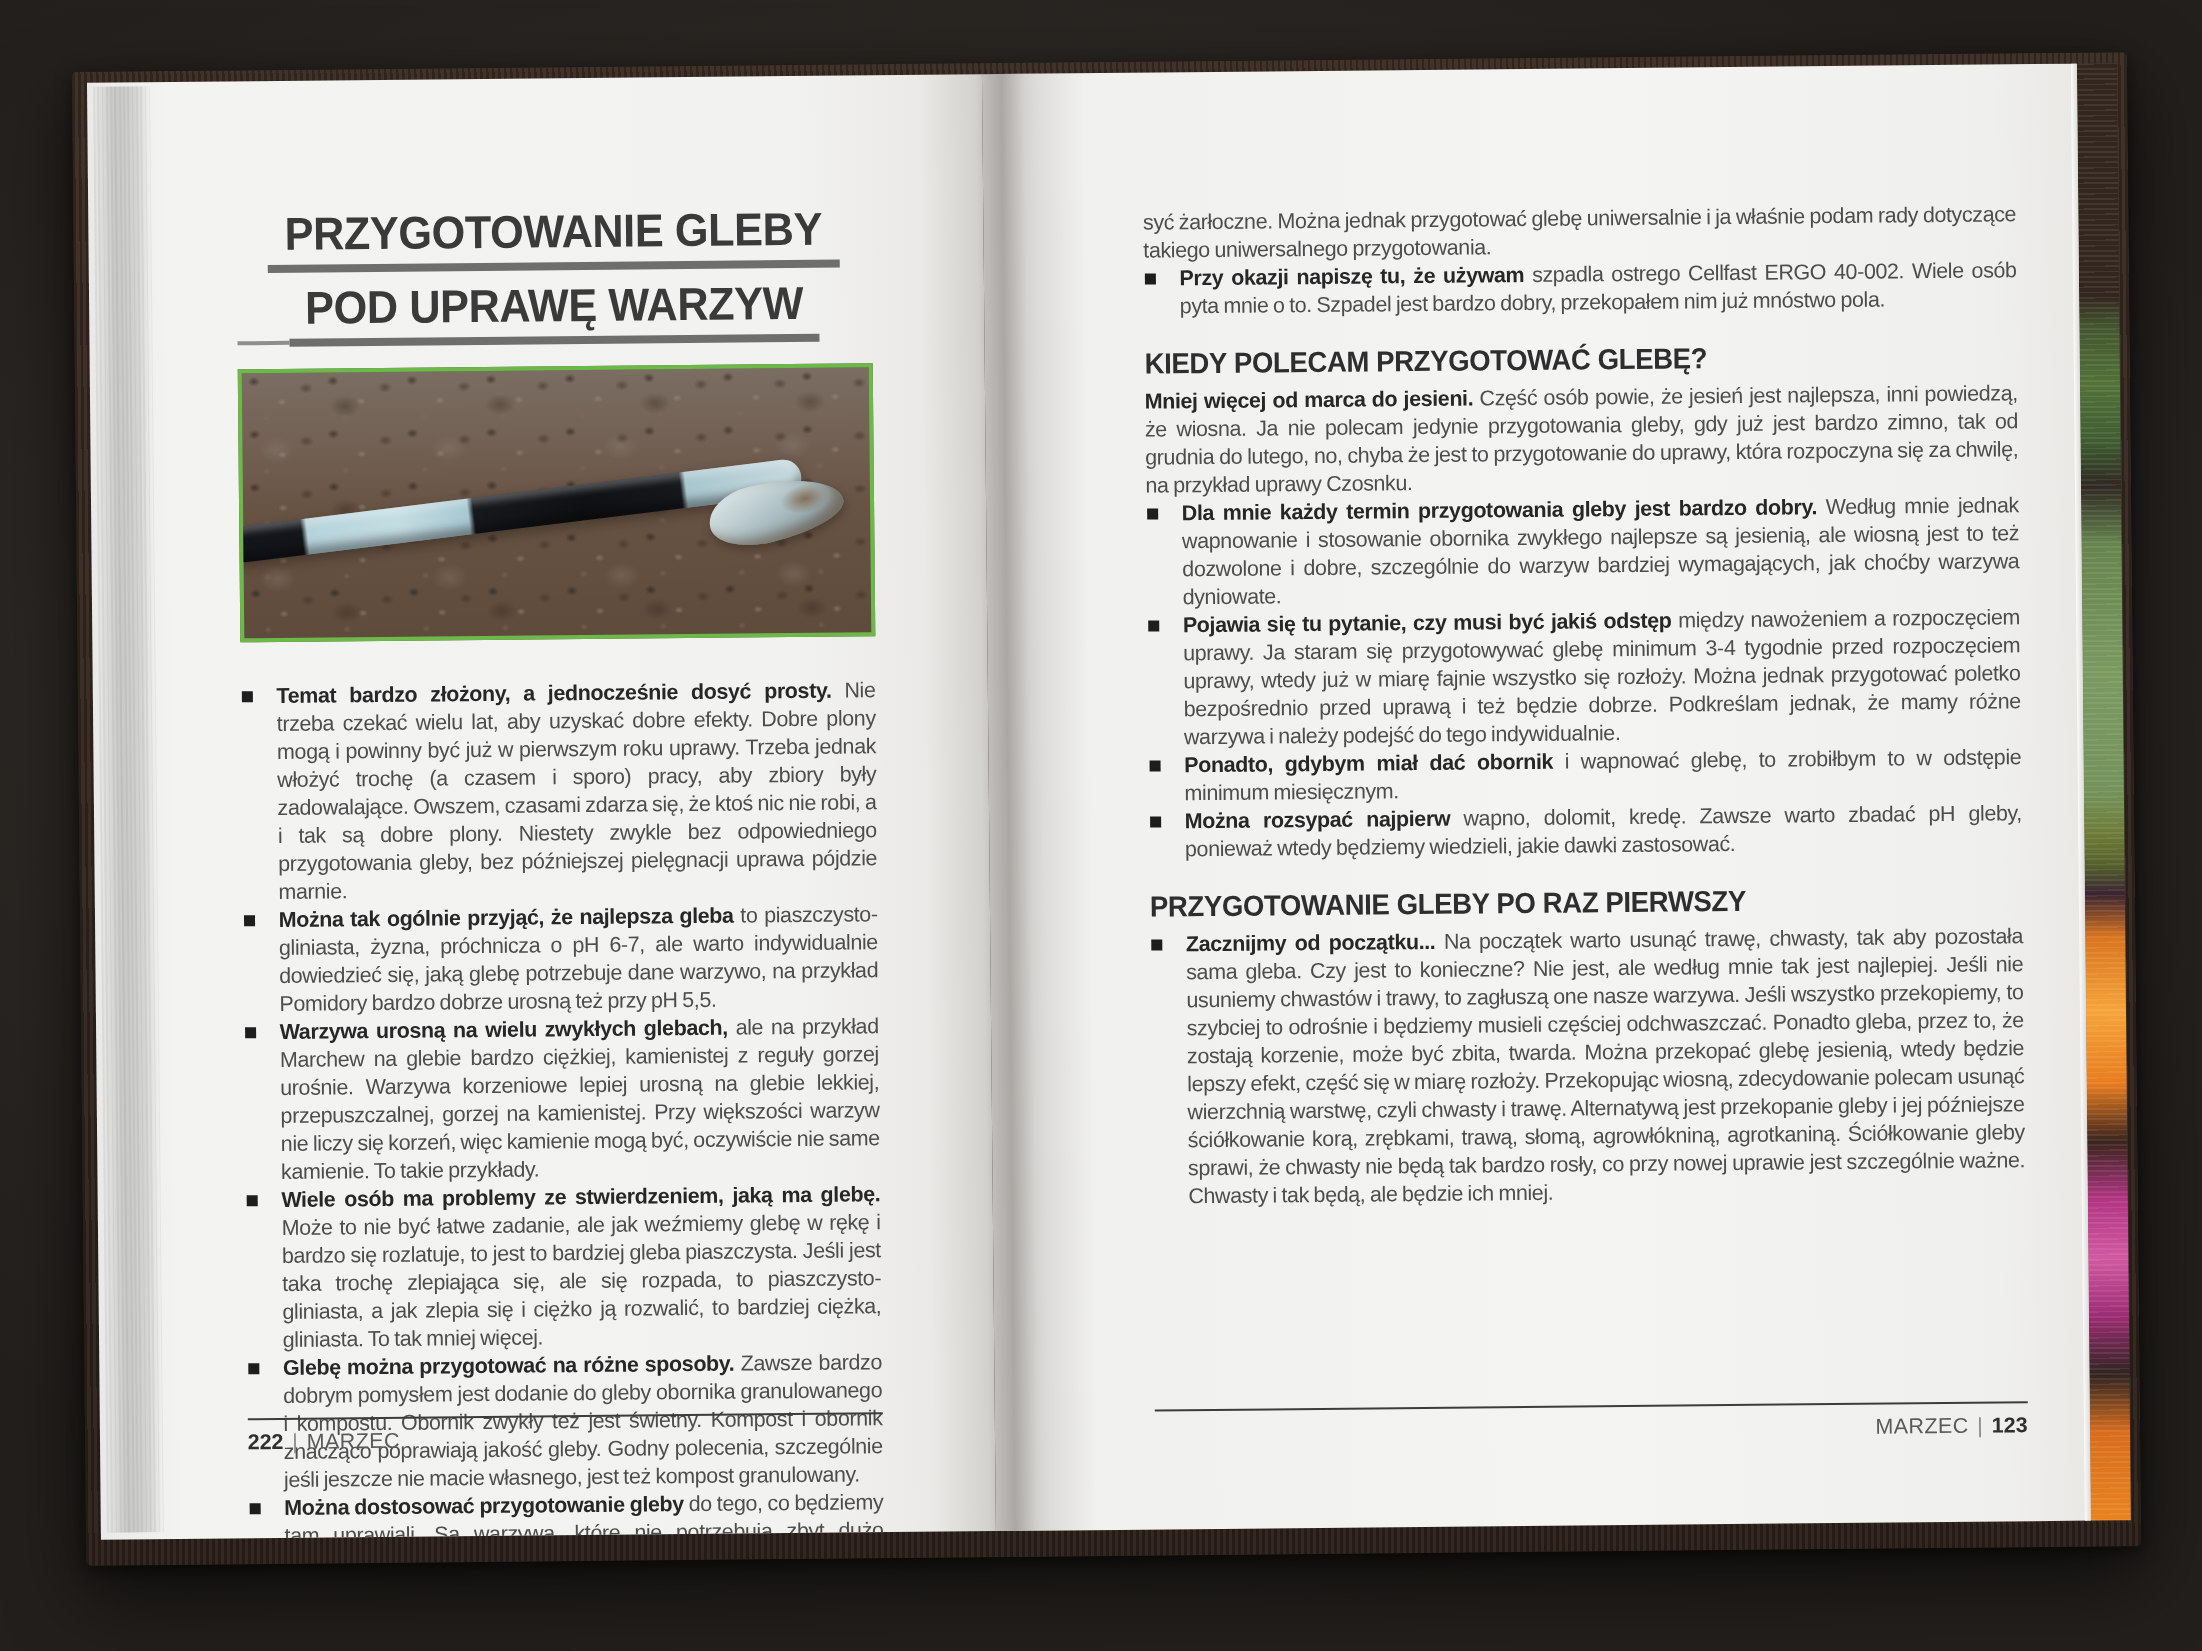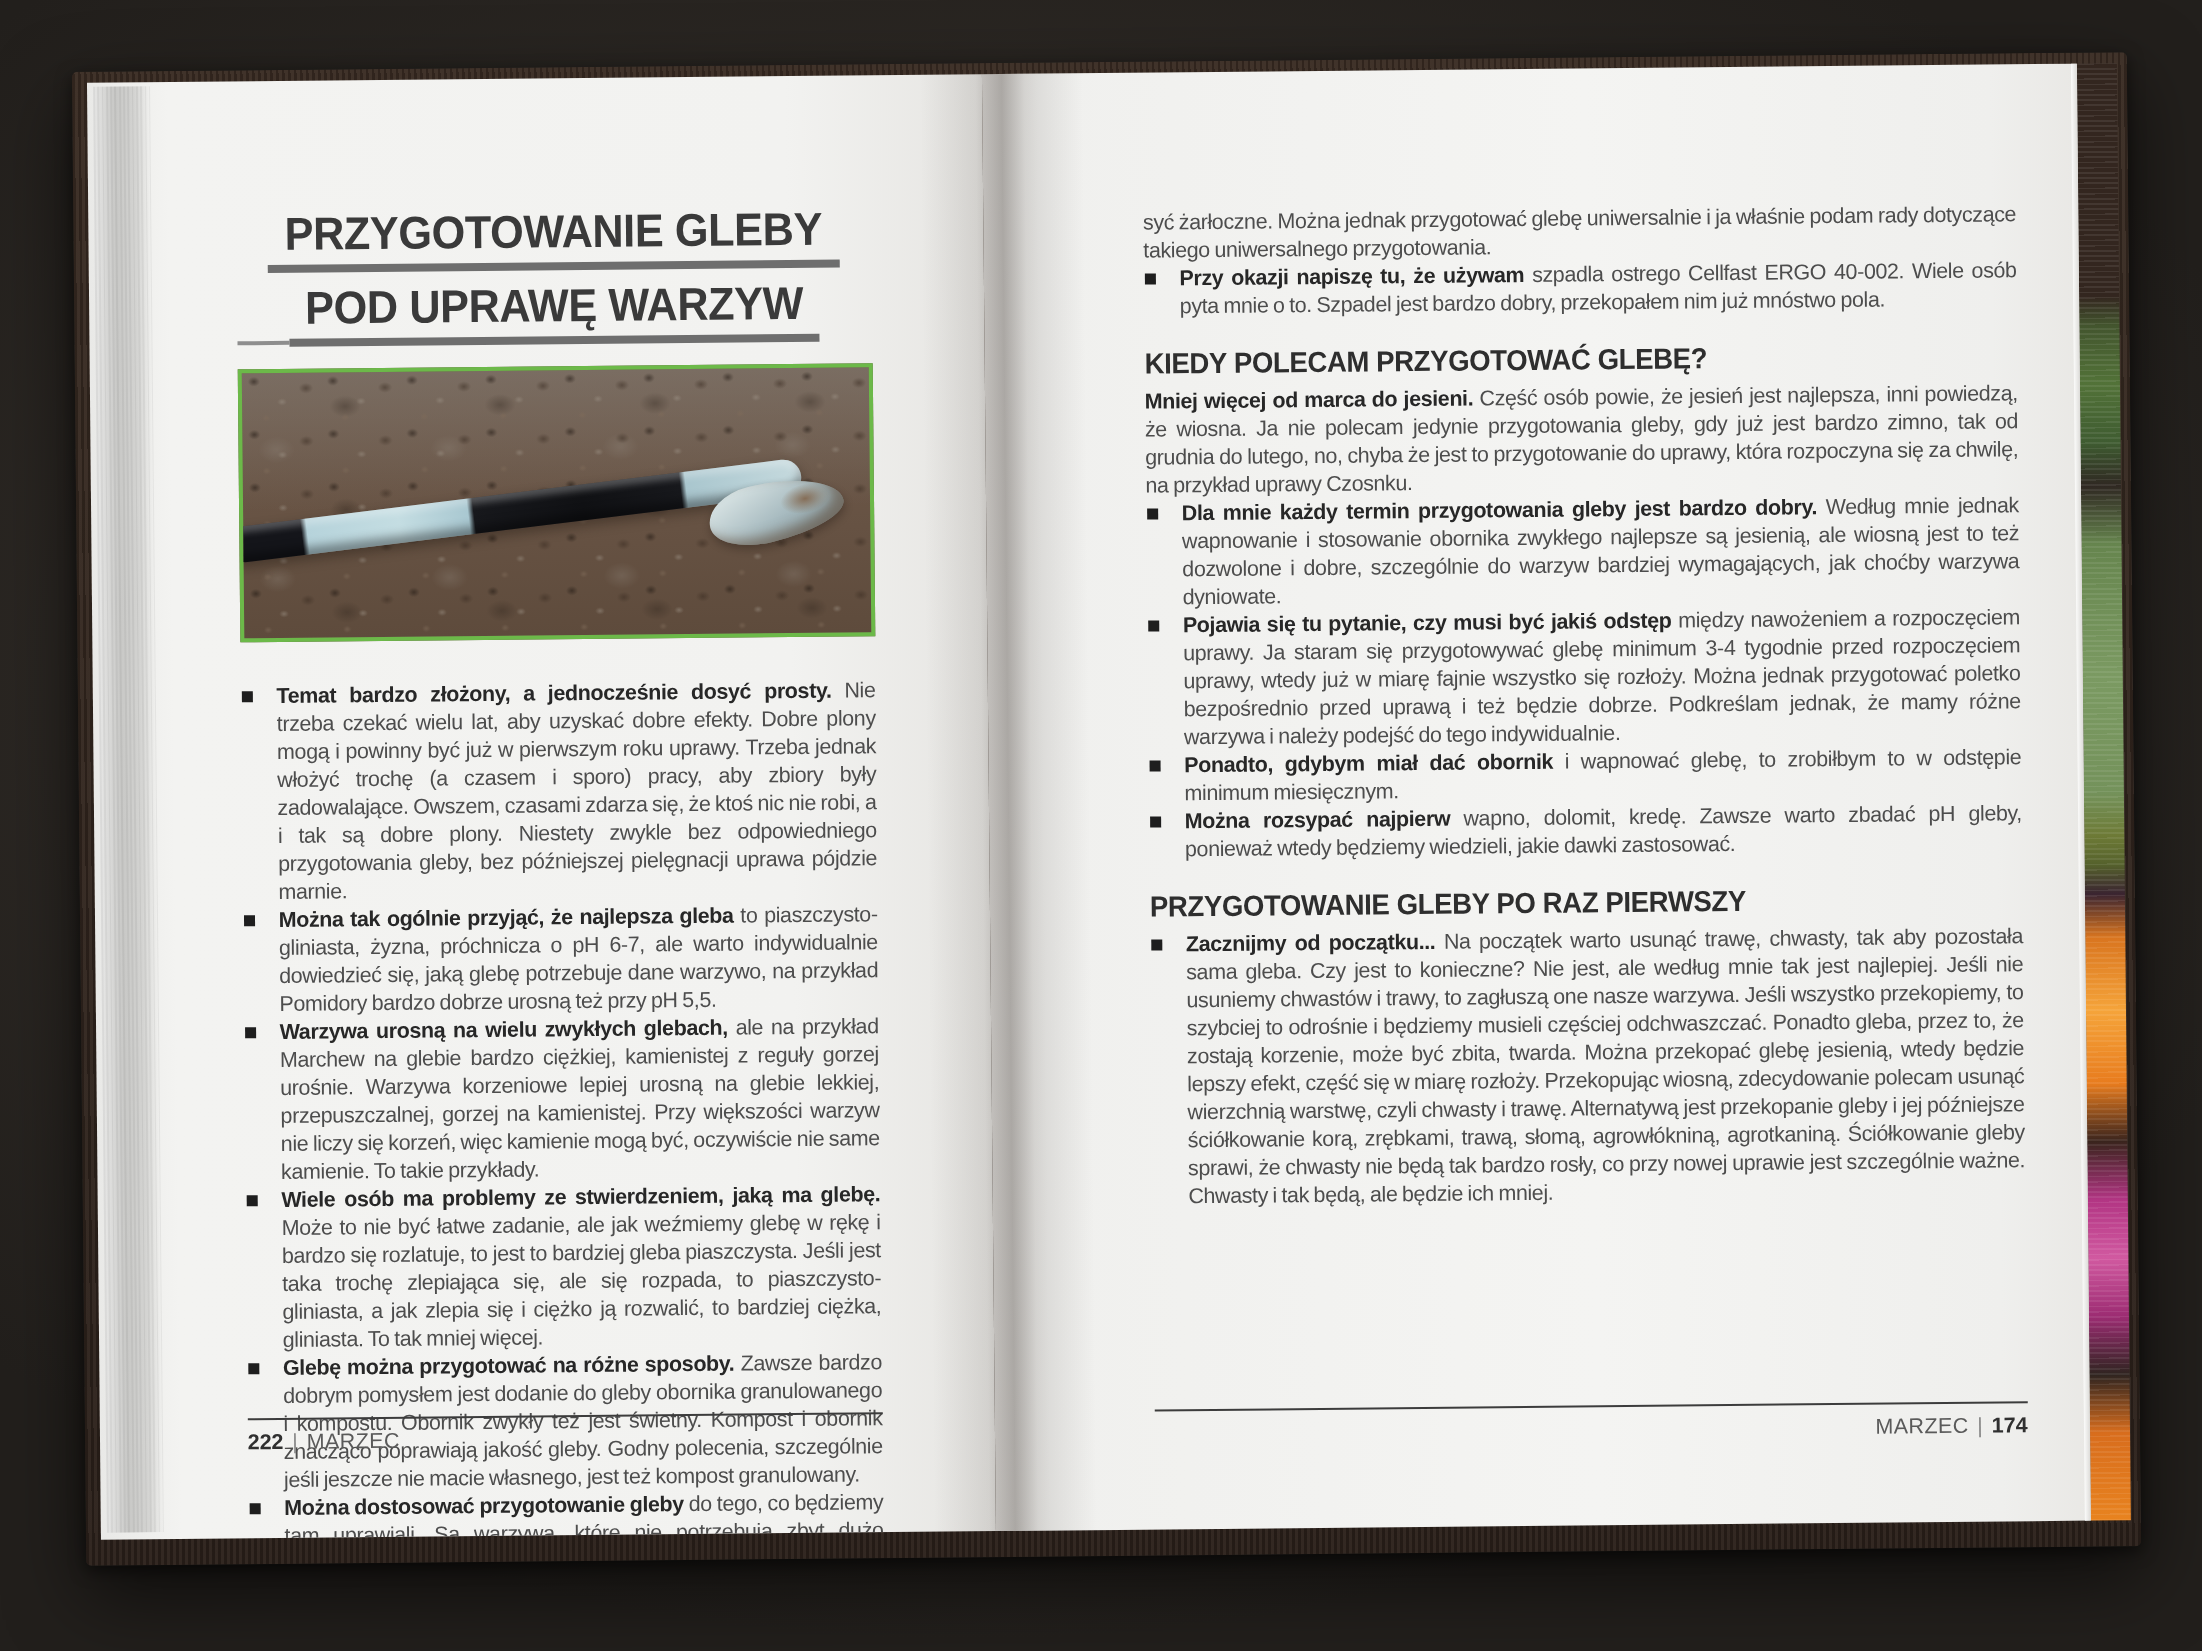--- a/index.html
+++ b/index.html
@@ -209,21 +209,21 @@
           <li><span class="lead">Można rozsypać najpierw</span><span> wapno, dolomit, kredę. Zawsze warto zbadać pH gleby, ponieważ wtedy będziemy wiedzieli, jakie dawki zastosować.</span></li>
         </ul>
 
         <h2 class="sec">PRZYGOTOWANIE GLEBY PO RAZ PIERWSZY</h2>
         <ul class="bullets">
           <li><span class="lead">Zacznijmy od początku...</span><span> Na początek warto usunąć trawę, chwasty, tak aby pozostała sama gleba. Czy jest to konieczne? Nie jest, ale według mnie tak jest najlepiej. Jeśli nie usuniemy chwastów i trawy, to zagłuszą one nasze warzywa. Jeśli wszystko przekopiemy, to szybciej to odrośnie i będziemy musieli częściej odchwaszczać. Ponadto gleba, przez to, że zostają korzenie, może być zbita, twarda. Można przekopać glebę jesienią, wtedy będzie lepszy efekt, część się w miarę rozłoży. Przekopując wiosną, zdecydowanie polecam usunąć wierzchnią warstwę, czyli chwasty i trawę. Alternatywą jest przekopanie gleby i jej późniejsze ściółkowanie korą, zrębkami, trawą, słomą, agrowłókniną, agrotkaniną. Ściółkowanie gleby sprawi, że chwasty nie będą tak bardzo rosły, co przy nowej uprawie jest szczególnie ważne. Chwasty i tak będą, ale będzie ich mniej.</span></li>
         </ul>
       </div>
 
       <div class="footer">
-        <span>MARZEC</span><span class="sep">|</span><span class="pno">174</span>
+        <span>MARZEC</span><span class="sep">|</span><span class="pno">123</span>
       </div>
     </div>
 
     <div class="fore-edge">
       <div class="fore-sliver"></div>
     </div>
 
     <div class="gutter-shadow"></div>
   </div>
 </div>

